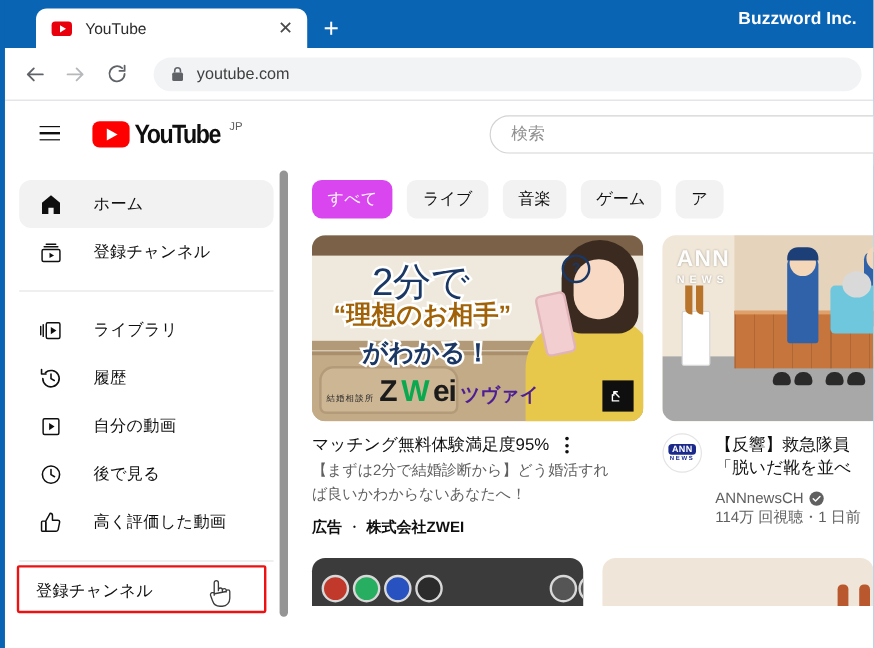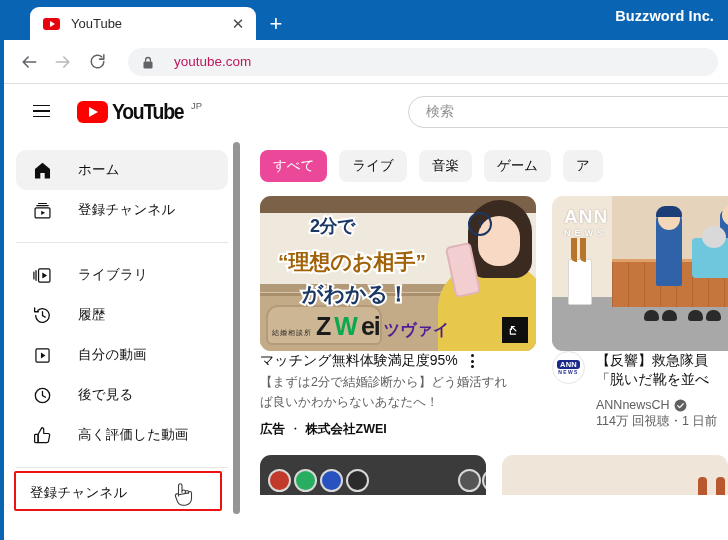--- a/index.html
+++ b/index.html
@@ -100,21 +100,21 @@
     border-radius: 14px;
     display: flex; align-items: center;
     padding: 0 14px;
     margin-left: 12px;
   }
   .lock {
     width: 12px; height: 13px;
     flex: none;
     margin-right: 10px;
   }
-  .url-text { font-size: 13.5px; color: #be185d; margin-left: 10px; }
+  .url-text { font-size: 13.5px; color: #404040; }
 
   
   .page {
     position: relative;
     width: 724px;
     height: 456px;
     background: #ffffff;
     overflow: hidden;
   }
 
@@ -257,21 +257,21 @@
     height: 32px;
     border-radius: 8px;
     background: #f2f2f2;
     color: #0f0f0f;
     font-size: 13.5px;
     display: flex; align-items: center;
     padding: 0 13px;
     white-space: nowrap;
     flex: none;
   }
-  .chip.sel { background: #ec4899; color: #ffffff; }
+  .chip.sel { background: #d946ef; color: #ffffff; }
 
   .grid {
     display: flex;
     gap: 16px;
     margin-top: 10px;
   }
   .card { width: 276px; flex: none; position: relative; }
 
   .thumb {
     width: 276px; height: 155px;
@@ -300,21 +300,21 @@
     background: #c3ab88;
     border-top: 3px solid #a98f6c;
   }
   .ad-sofa-arm {
     position: absolute; left: 6px; bottom: 6px; width: 116px; height: 40px;
     background: #cdb694; border-radius: 12px 12px 6px 6px;
     border: 2px solid #b39a78;
   }
   .ad-t1 {
     position: absolute; left: 50px; top: 18px;
-    font-size: 18px; font-weight: 700; color: #1b3864;
+    font-size: 32px; font-weight: 400; color: #1b3864;
     -webkit-text-stroke: 4px #ffffff;
     paint-order: stroke fill;
     letter-spacing: -.5px;
   }
   .ad-t2 {
     position: absolute; left: 18px; top: 52px;
     font-size: 21px; font-weight: 900; color: #a16207;
     -webkit-text-stroke: 4px #ffffff;
     paint-order: stroke fill;
   }
@@ -422,21 +422,21 @@
   .ann-p {
     position: absolute; border-radius: 6px 6px 2px 2px;
   }
   .ann-shoe {
     position: absolute; bottom: 30px;
     width: 15px; height: 11px;
     background: #2a2a2a;
     border-radius: 7px 7px 3px 3px;
   }
 
-  .meta { display: flex; margin-top: 0; }
+  .meta { display: flex; margin-top: 10px; }
   .avatar {
     width: 33px; height: 33px;
     border-radius: 50%;
     flex: none; margin-right: 11px;
     background: #ffffff;
     border: 1px solid #e4e4e4;
     display: flex; flex-direction: column; align-items: center; justify-content: center;
     overflow: hidden;
   }
   .avatar .a1 {

